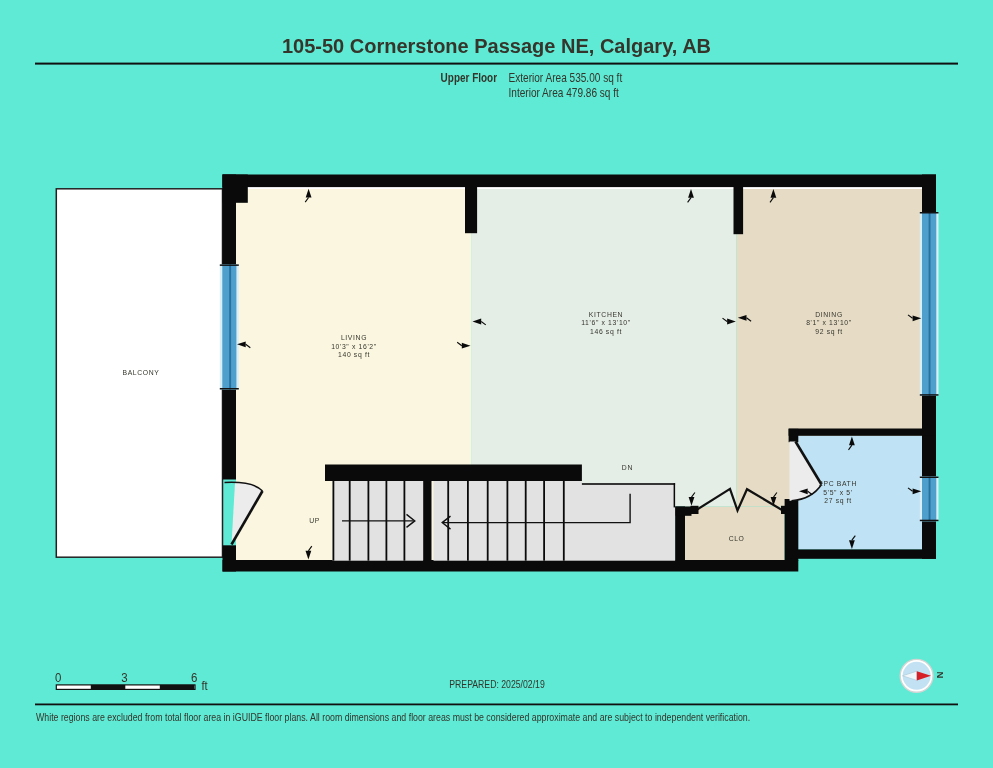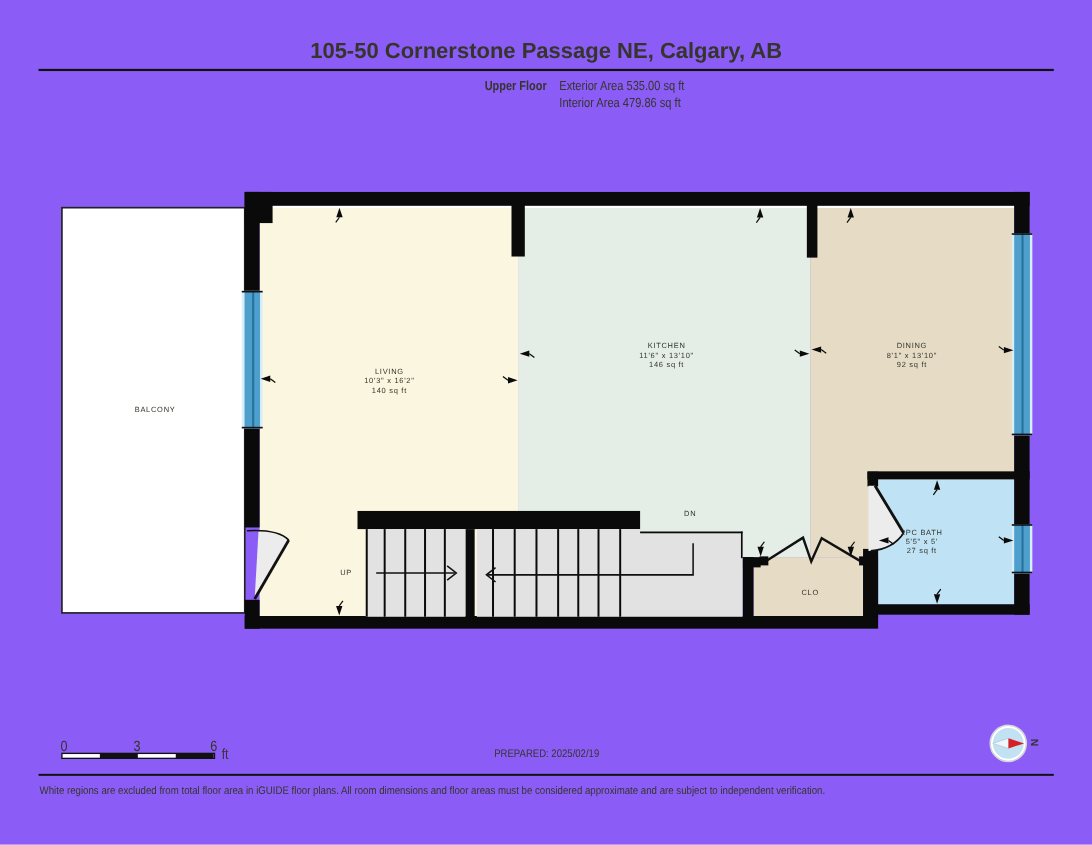--- a/index.html
+++ b/index.html
@@ -1,16 +1,16 @@
 <!DOCTYPE html>
 <html><head>
 <meta charset="utf-8">
 <style>
   html,body{margin:0;padding:0;background:#fff;}
-  .page{position:relative;width:993px;height:768px;background:#8b5cf6;overflow:hidden;
+  .page{position:relative;width:993px;height:768px;background:#5eead4;overflow:hidden;
         font-family:"Liberation Sans", sans-serif;}
   svg{position:absolute;left:0;top:0;}
   text{font-family:"Liberation Sans", sans-serif;fill:#35352c;}
   .rl{letter-spacing:0.65px;}
 </style>
 </head>
 <body>
 <div class="page">
 <svg width="993" height="768" viewBox="0 0 993 768">
 

